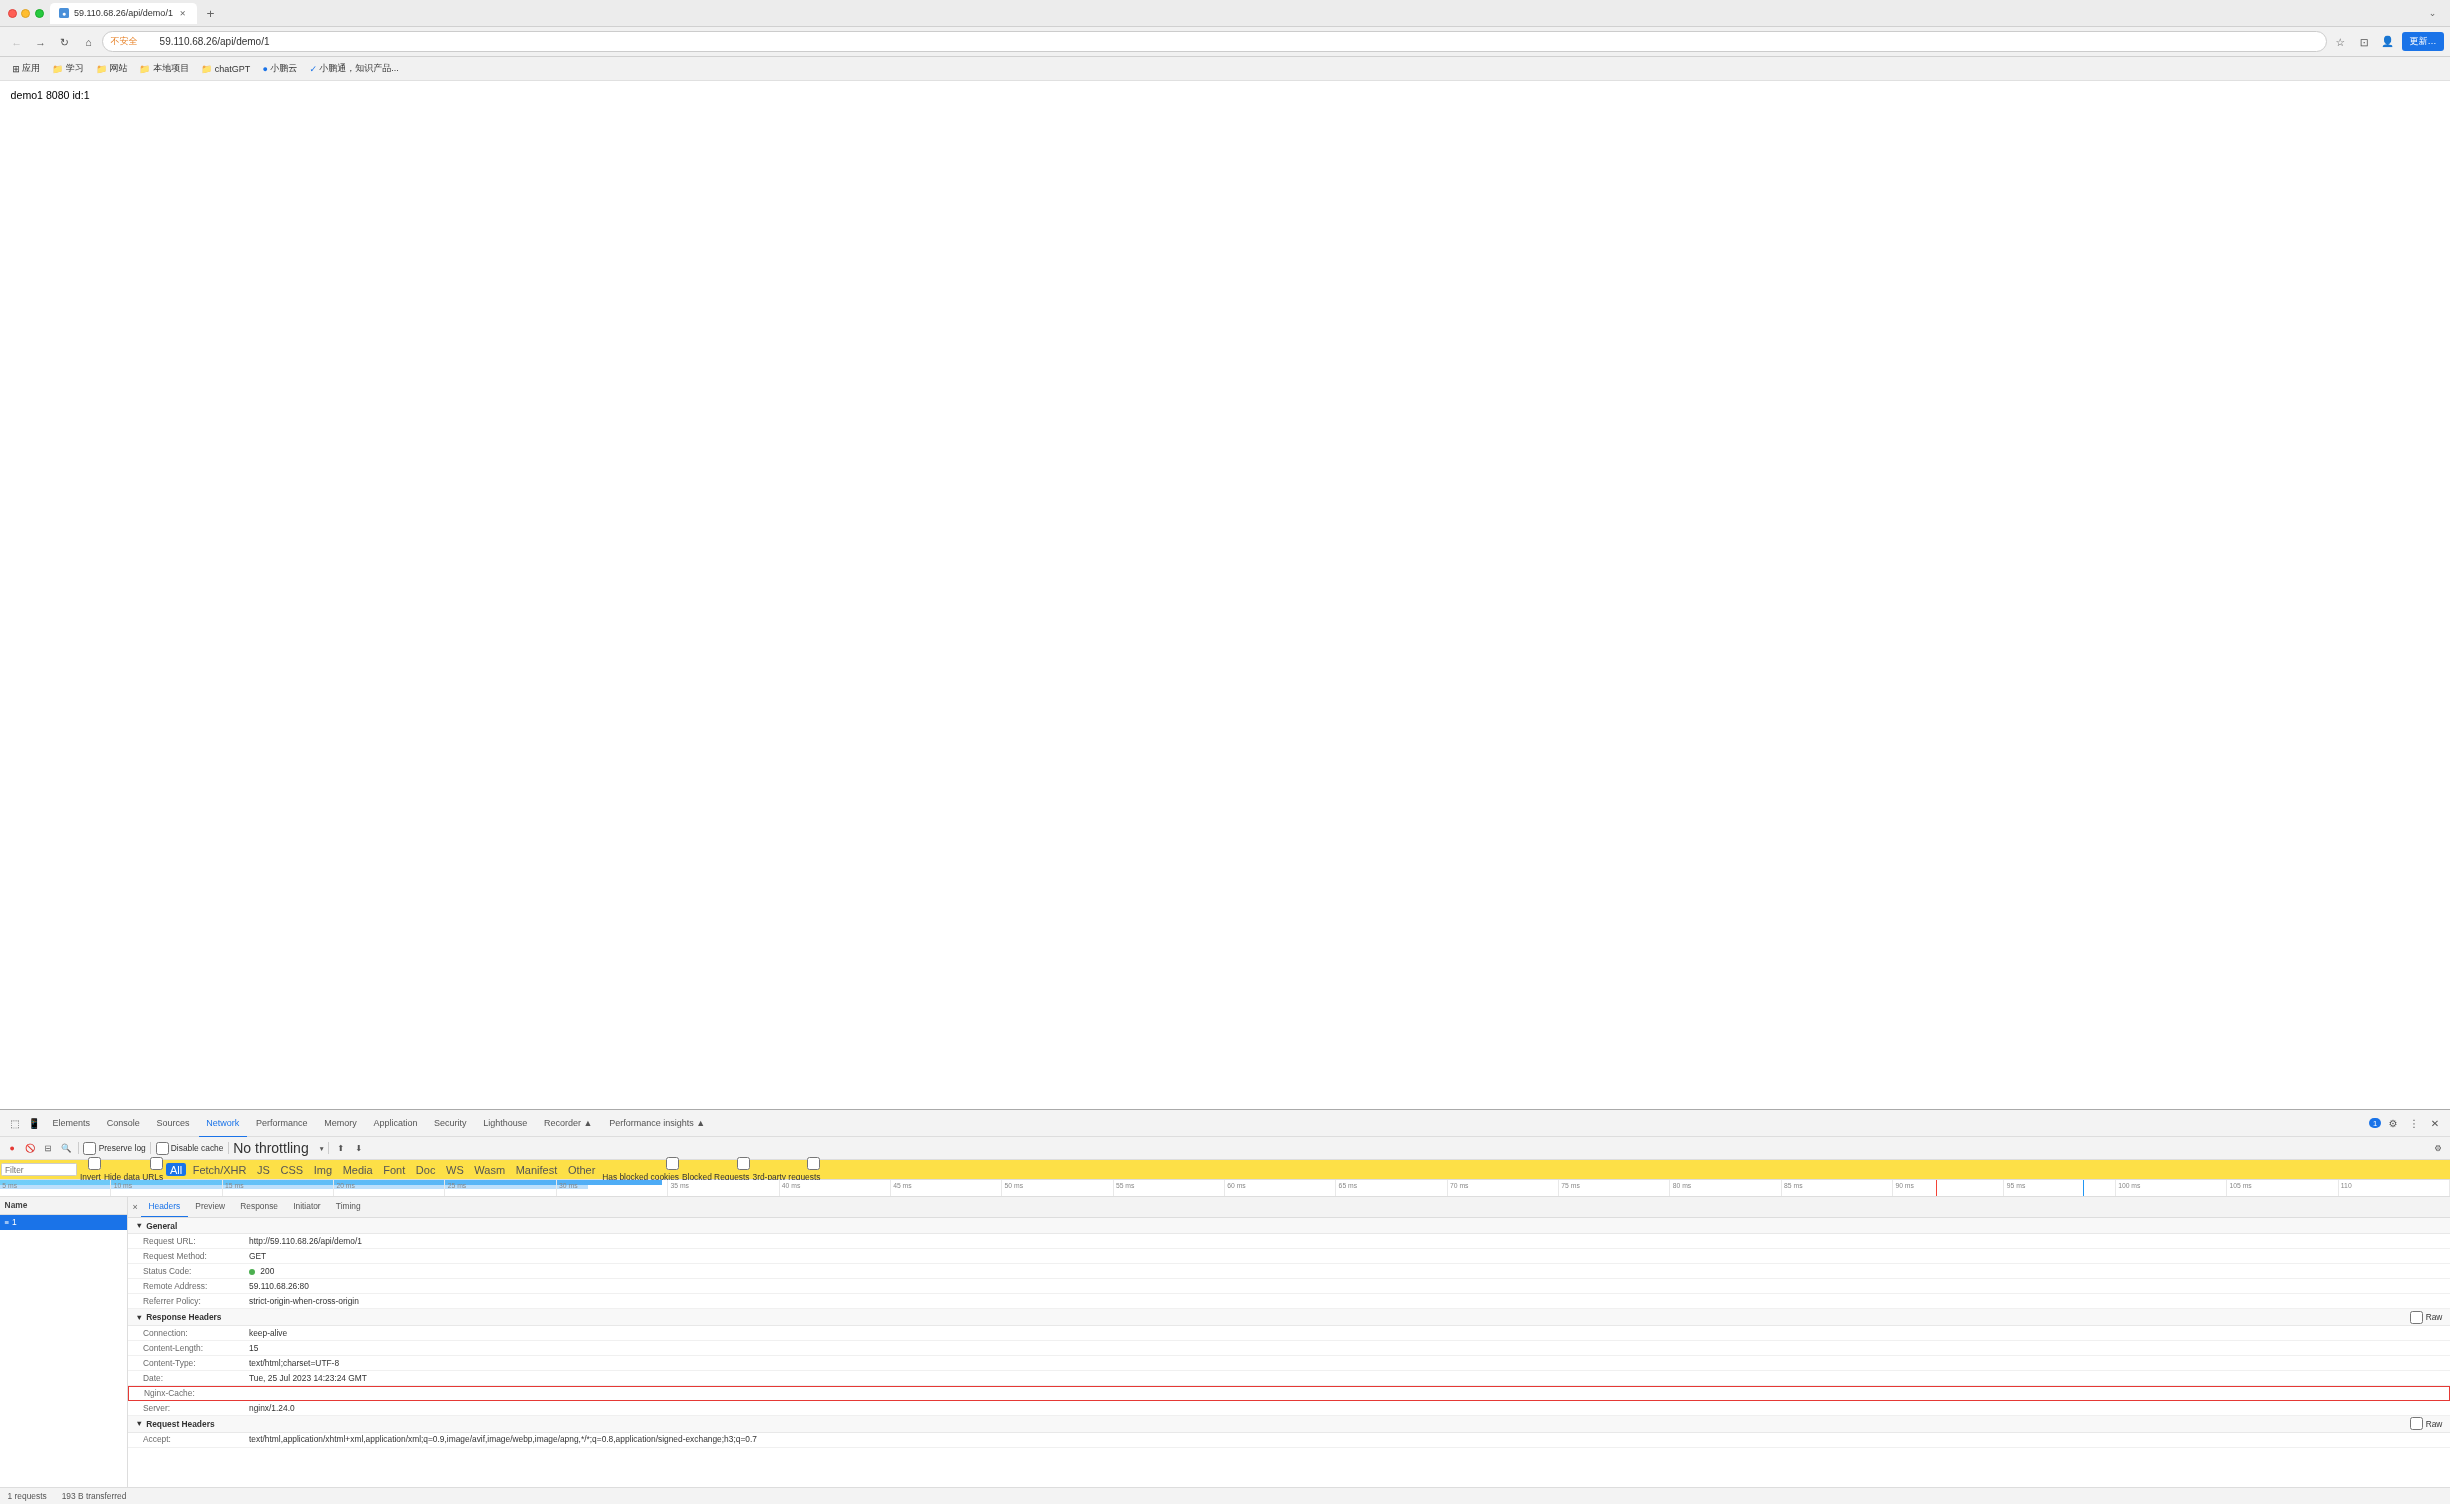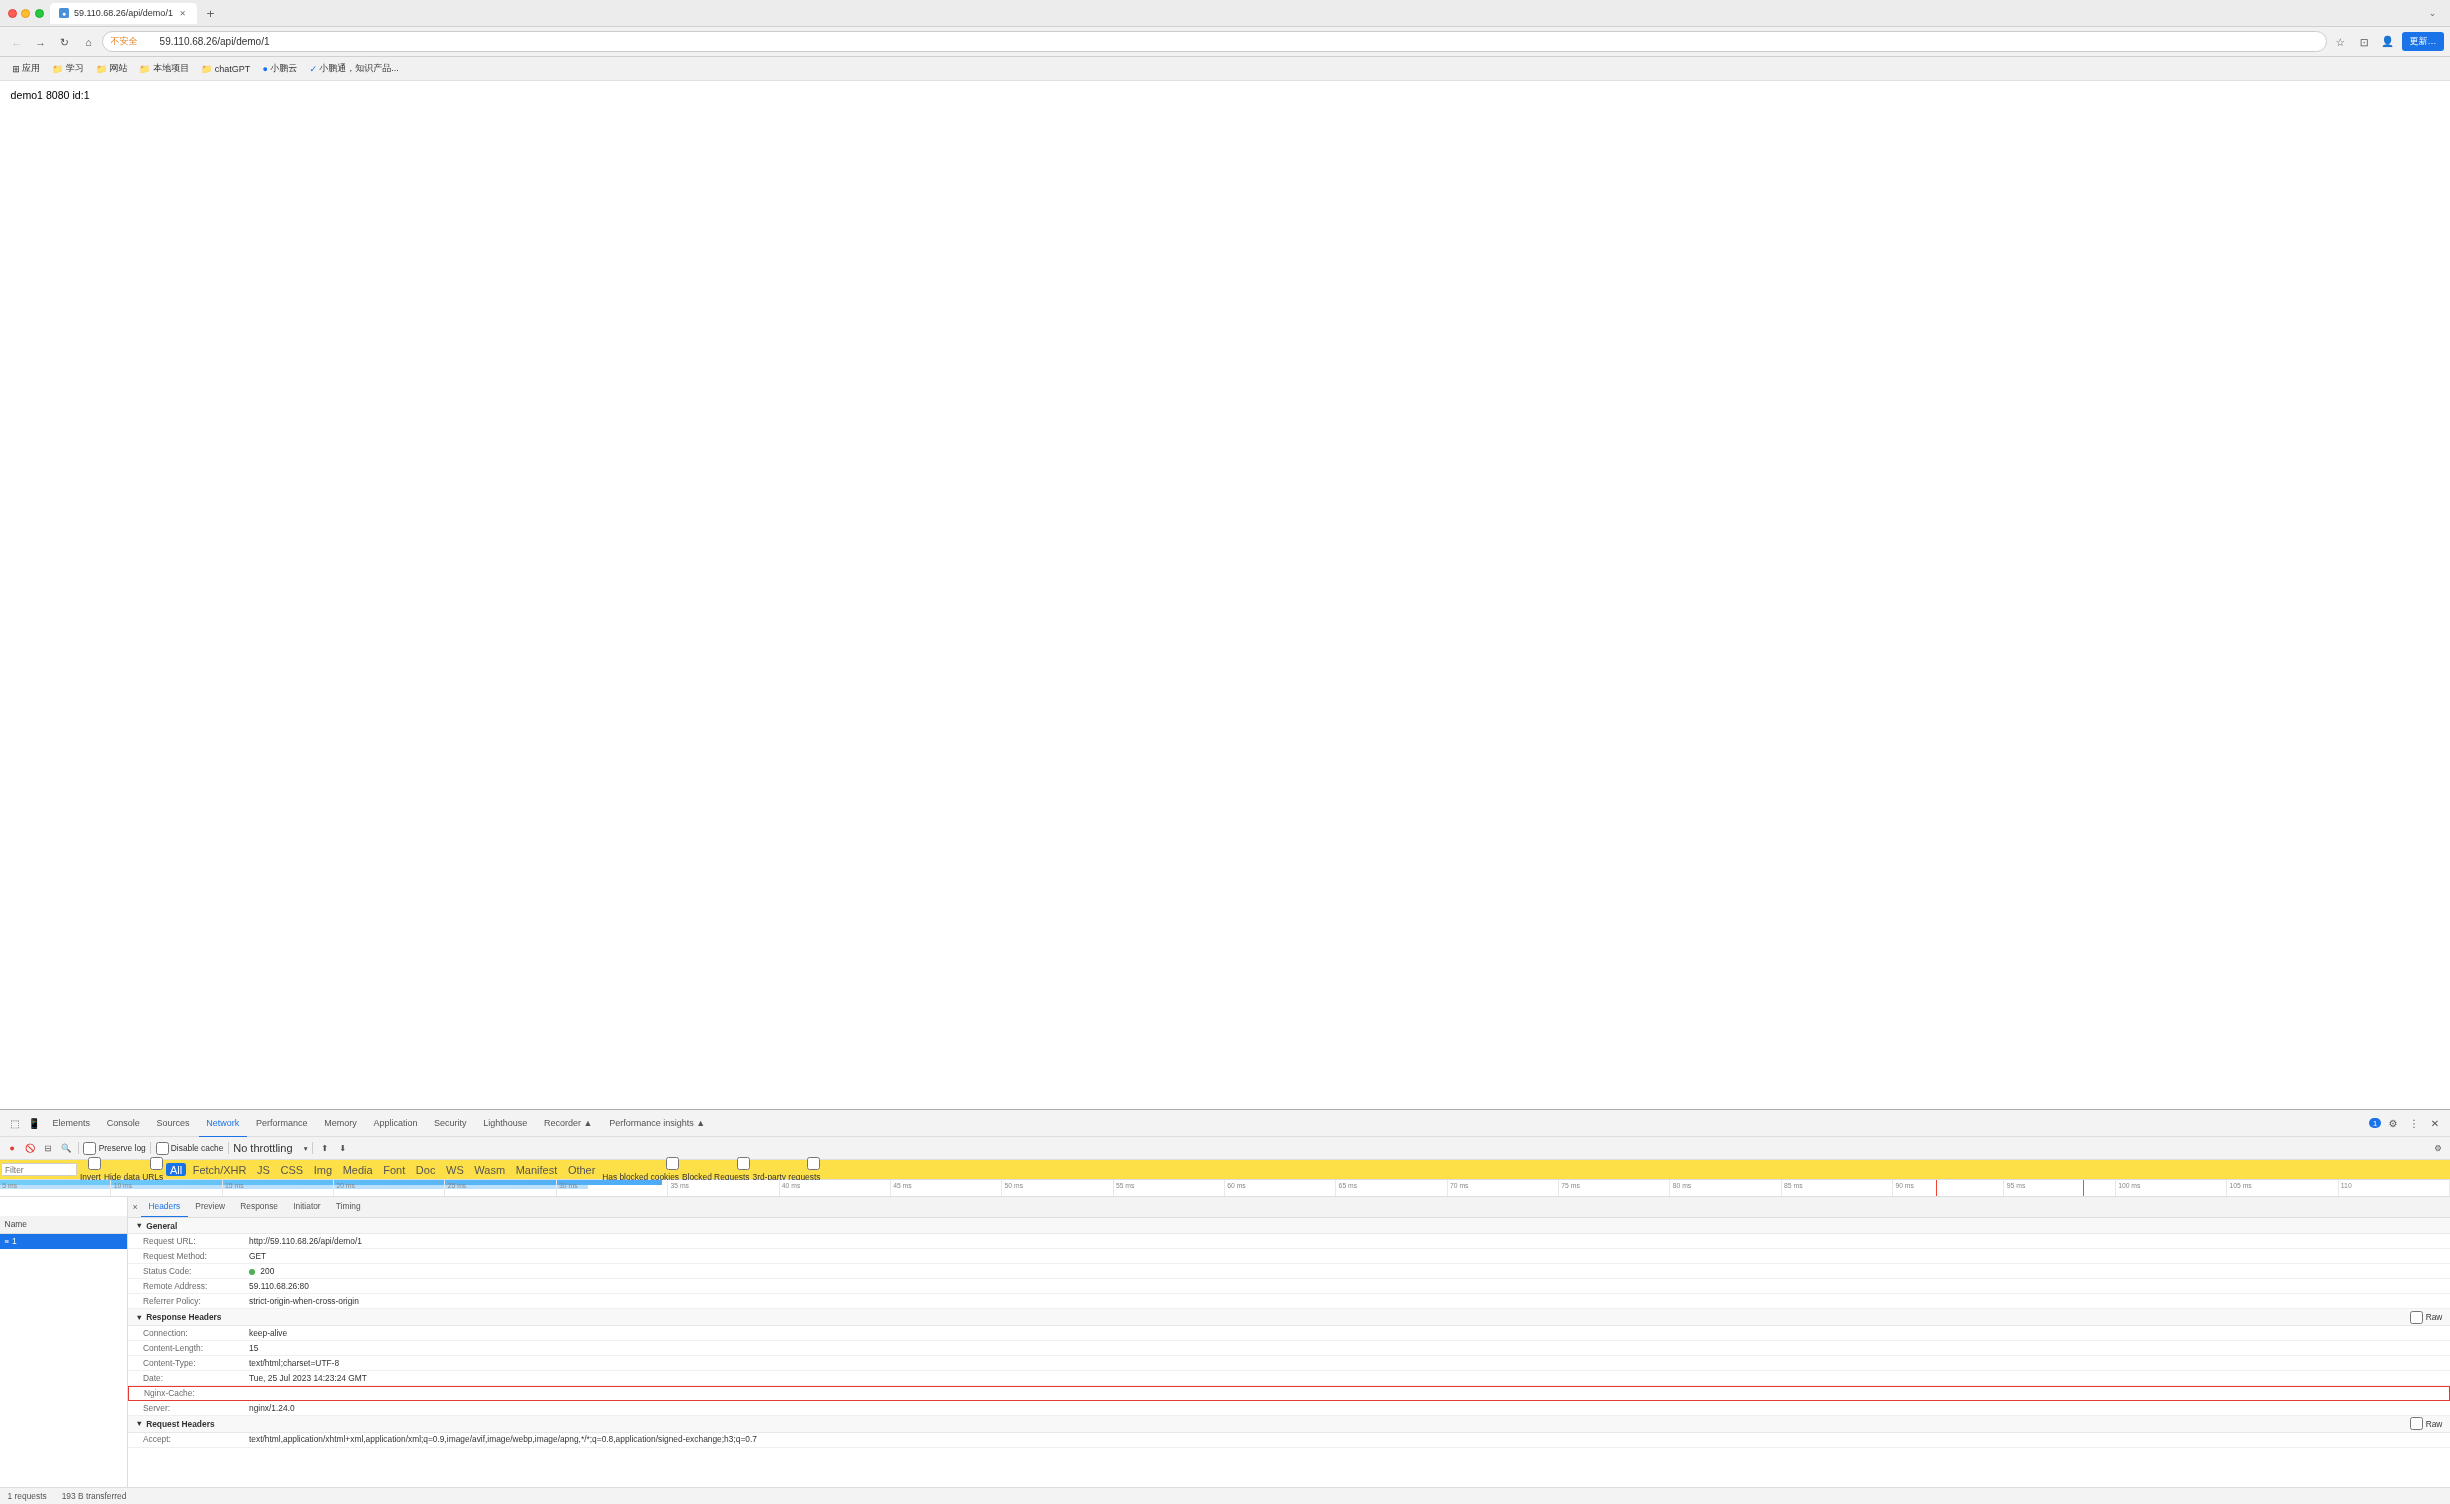--- a/index.html
+++ b/index.html
@@ -163,21 +163,21 @@
       background: #f3f3f3;
       border-bottom: 0.8px solid #ddd;
       padding: 0 4.6px;
       gap: 3px;
     }
     .nt-btn { width: 15px; height: 15px; display: flex; align-items: center; justify-content: center; cursor: pointer; color: #555; font-size: 8.4px; border-radius: 2.3px; }
     .record-btn { color: #e53935; }
     .checkbox-label { display: flex; align-items: center; gap: 2.3px; font-size: 8.4px; color: #333; cursor: pointer; }
     .checkbox-label input { margin: 0; }
     .throttle-select {
-      font-size: 11px;
+      font-size: 14px;
       background: #f3f3f3;
       border: none;
       color: #333;
       cursor: pointer;
       appearance: none;
       padding-right: 9px;
     }
     .nt-separator { width: 0.8px; height: 12px; background: #ccc; margin: 0 1.5px; }
 
     
@@ -282,23 +282,22 @@
       flex-direction: column;
     }
     .file-list-header {
       height: 18px;
       background: #f3f3f3;
       border-bottom: 0.8px solid #ddd;
       display: flex;
       align-items: center;
       padding: 0 4.6px;
       font-size: 8.4px;
-      font-weight: 400;
+      font-weight: 700;
       color: #444;
-      margin-top: 19px;
     }
     .file-list-item {
       display: flex;
       align-items: center;
       padding: 0 4.6px;
       height: 15px;
       font-size: 8.4px;
       cursor: pointer;
       gap: 3px;
     }

